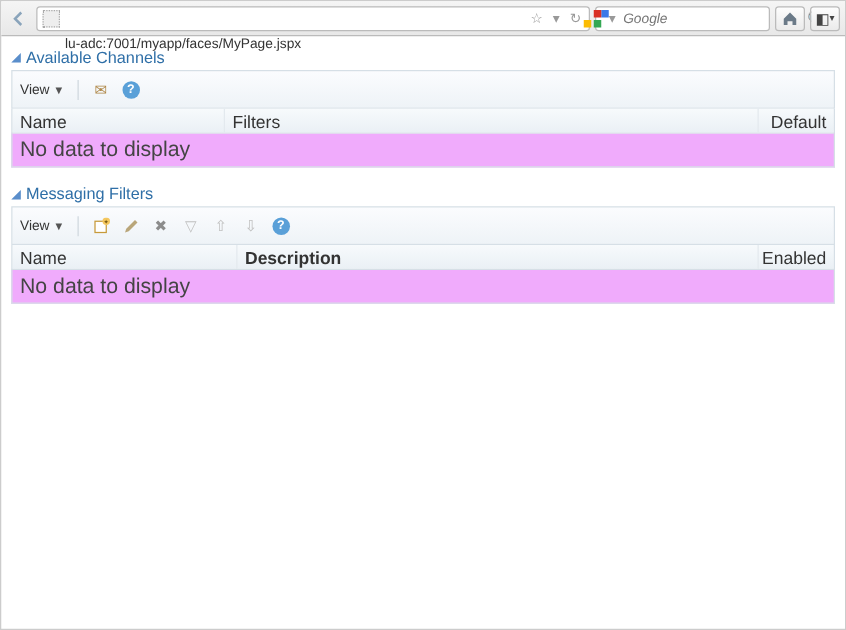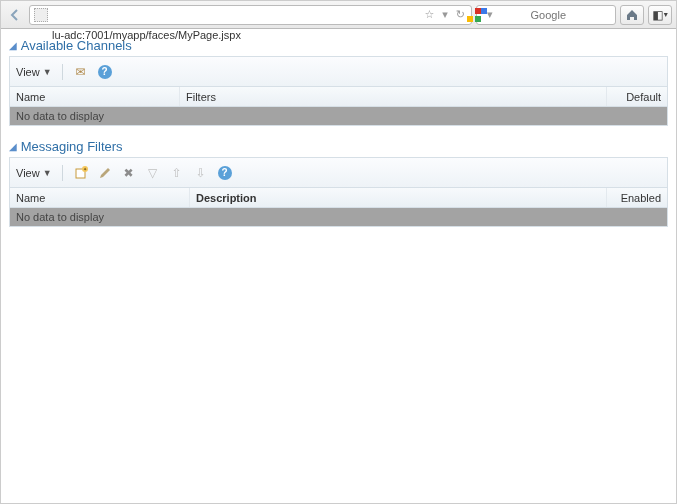--- a/index.html
+++ b/index.html
@@ -9,21 +9,21 @@
   .browser-bar { height: 28px; background: linear-gradient(#f5f5f5, #e8e8e8); border-bottom: 1px solid #bbb; display: flex; align-items: center; padding: 0 4px; gap: 4px; }
   .nav-btn { width: 20px; height: 20px; display: flex; align-items: center; justify-content: center; color: #888; border-radius: 3px; }
   .url-bar { flex: 1; height: 20px; background: #fff; border: 1px solid #bbb; border-radius: 3px; display: flex; align-items: center; padding: 0 4px; gap: 4px; }
   .url-icon { width: 14px; height: 14px; background: #eee; border: 1px dotted #aaa; }
   .url-text { flex: 1; border: none; outline: none; font-size: 11px; color: #333; background: transparent; margin-top: 40px; }
   .url-ctrl { color: #999; font-size: 11px; padding: 0 2px; display:flex; align-items:center; gap:3px; }
   .search-bar { width: 140px; height: 20px; background: #fff; border: 1px solid #bbb; border-radius: 3px; display: flex; align-items: center; padding: 0 4px; gap: 4px; }
   .search-icon { width: 14px; height: 14px; position: relative; }
   .search-icon::before { content:""; position:absolute; left:0; top:0; width:6px; height:6px; background:#3b78e7; }
   .search-icon::after { content:""; position:absolute; right:0; top:0; width:6px; height:6px; background:#d93025; box-shadow: -8px 8px 0 #fbbc04, 0 8px 0 #34a853; }
-  .search-text { flex: 1; border: none; outline: none; font-size: 11px; color: #888; background: transparent; margin-left: 32px; }
+  .search-text { flex: 1; border: none; outline: none; font-size: 11px; color: #888; font-style: italic; background: transparent; }
   .search-mag { color: #5a8ecb; font-size: 12px; }
   .tool-btn { width: 24px; height: 20px; background: linear-gradient(#fdfdfd,#ebebeb); border: 1px solid #bbb; border-radius: 3px; display:flex; align-items:center; justify-content:center; color:#555; font-size:12px; }
   
   
   .content { padding: 6px 8px; }
   .panel { margin-bottom: 10px; }
   .panel-header { display: flex; align-items: center; gap: 4px; padding: 3px 0; }
   .disclose { color: #5a8ecb; font-size: 10px; }
   .panel-title { color: #2f6fa7; font-weight: normal; font-size: 13px; }
   
@@ -33,24 +33,24 @@
   .tb-sep { width:1px; height:16px; background:#cfd8de; margin:0 2px; }
   .tb-icon { width: 16px; height: 16px; display: flex; align-items: center; justify-content: center; font-size: 12px; }
   .mail-icon { color:#b0894a; }
   .help-icon { width:14px; height:14px; border-radius:50%; background:#5aa0d8; color:#fff; font-size:10px; font-weight:bold; display:flex; align-items:center; justify-content:center; }
   .new-icon { color:#c79a3a; }
   .edit-icon { color:#9c8b5e; }
   .delete-icon { color:#8c8c8c; }
   .filter-icon { color:#c0c0c0; }
   .disabled-icon { color:#c0c0c0; }
   
-  .col-headers { display: flex; background: linear-gradient(#f7fafc,#eaf0f5); border: 1px solid #d6dfe6; border-top: none; height: 20px; align-items: center; font-size: 11px; color: #333; }
+  .col-headers { display: flex; background: linear-gradient(#f7fafc,#eaf0f5); border: 1px solid #d6dfe6; border-top: none; height: 20px; align-items: center; font-size: 14px; color: #333; }
   .col-headers > div { padding: 0 6px; border-right: 1px solid #e3e9ee; height:100%; display:flex; align-items:center; }
   .col-headers > div:last-child { border-right:none; justify-content:flex-end; }
-  .table-body { border: 1px solid #d6dfe6; border-top:none; padding: 3px 6px; min-height: 18px; color:#444; font-size:11px; background:#a3a3a3; }
+  .table-body { border: 1px solid #d6dfe6; border-top:none; padding: 3px 6px; min-height: 18px; color:#444; font-size:17px; background:#f0abfc; }
   
   
   .c1-name { width: 170px; }
   .c1-type { width: 80px; }
   .c1-addr { flex: 1; }
   .c1-def { width: 60px; }
   
   .c2-name { width: 180px; }
   .c2-desc { flex: 1; font-weight: bold; }
   .c2-en { width: 60px; }

